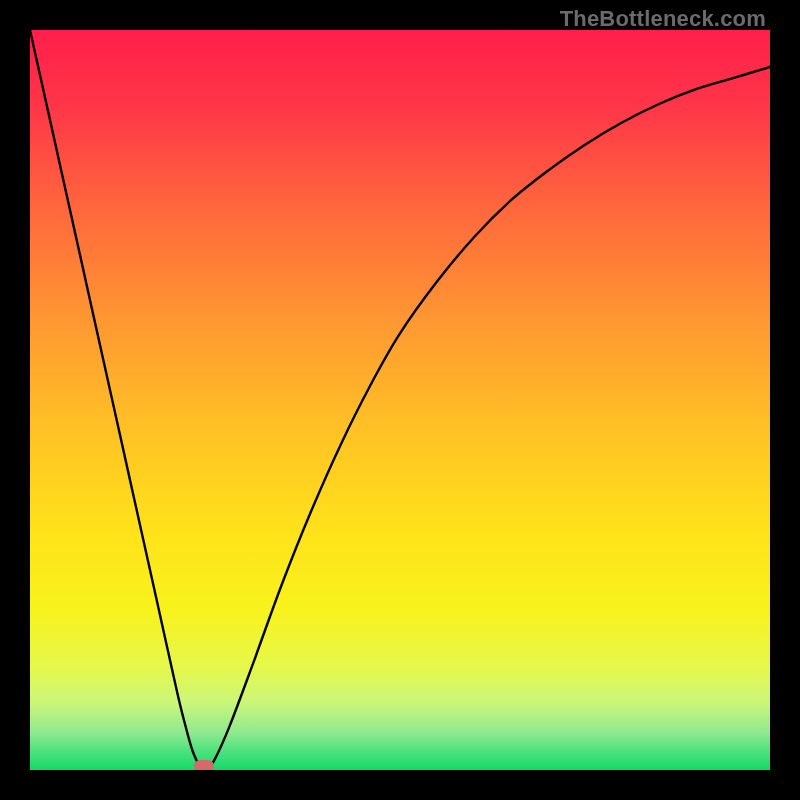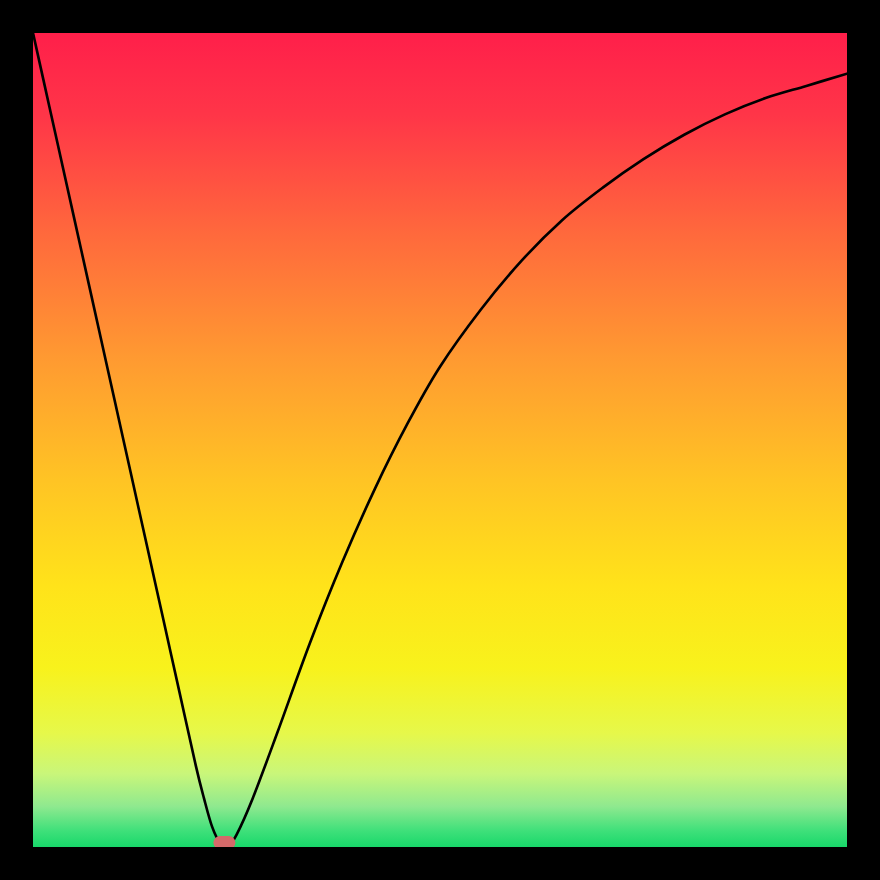--- a/index.html
+++ b/index.html
@@ -84,13 +84,14 @@
       <rect x="0" y="0" width="740" height="740" fill="url(#bgGrad)"></rect>
     </svg>
 
     <svg class="curve-svg" viewBox="0 0 740 740" preserveAspectRatio="none">
       <path id="curvePath" d="M 0.00 0.00 C 2.47 11.10, 9.87 44.40, 14.80 66.60 C 19.73 88.80, 24.67 111.00, 29.60 133.20 C 34.53 155.40, 39.47 177.60, 44.40 199.80 C 49.33 222.00, 54.27 244.20, 59.20 266.40 C 64.13 288.60, 69.07 310.80, 74.00 333.00 C 78.93 355.20, 83.87 377.40, 88.80 399.60 C 93.73 421.80, 98.67 444.00, 103.60 466.20 C 108.53 488.40, 113.47 510.60, 118.40 532.80 C 123.33 555.00, 128.27 577.20, 133.20 599.40 C 138.13 621.60, 144.30 649.97, 148.00 666.00 C 151.70 682.03, 152.93 686.35, 155.40 695.60 C 157.87 704.85, 160.33 714.72, 162.80 721.50 C 165.27 728.28, 167.73 733.46, 170.20 736.30 C 172.67 739.14, 175.13 739.75, 177.60 738.52 C 180.07 737.29, 181.30 736.05, 185.00 728.90 C 188.70 721.75, 193.63 711.02, 199.80 695.60 C 205.97 680.18, 213.37 659.83, 222.00 636.40 C 230.63 612.97, 241.73 580.90, 251.60 555.00 C 261.47 529.10, 271.33 504.43, 281.20 481.00 C 291.07 457.57, 300.93 435.37, 310.80 414.40 C 320.67 393.43, 330.53 373.70, 340.40 355.20 C 350.27 336.70, 358.90 320.67, 370.00 303.40 C 381.10 286.13, 394.67 267.63, 407.00 251.60 C 419.33 235.57, 431.67 220.77, 444.00 207.20 C 456.33 193.63, 468.67 181.30, 481.00 170.20 C 493.33 159.10, 505.67 149.85, 518.00 140.60 C 530.33 131.35, 542.67 122.72, 555.00 114.70 C 567.33 106.68, 579.67 99.28, 592.00 92.50 C 604.33 85.72, 616.67 79.55, 629.00 74.00 C 641.33 68.45, 653.67 63.52, 666.00 59.20 C 678.33 54.88, 690.67 51.80, 703.00 48.10 C 715.33 44.40, 733.83 38.85, 740.00 37.00" fill="none" stroke="#000000" stroke-width="2.4" stroke-linejoin="round" stroke-linecap="round"></path>
     </svg>
 
     <div id="marker" class="marker" style="left: 163.9px; top: 730.3px; background: rgb(212, 106, 106);"></div>
   </div>
 
+  <div class="watermark">TheBottleneck.com</div>
 </div>
 
 </body></html>

